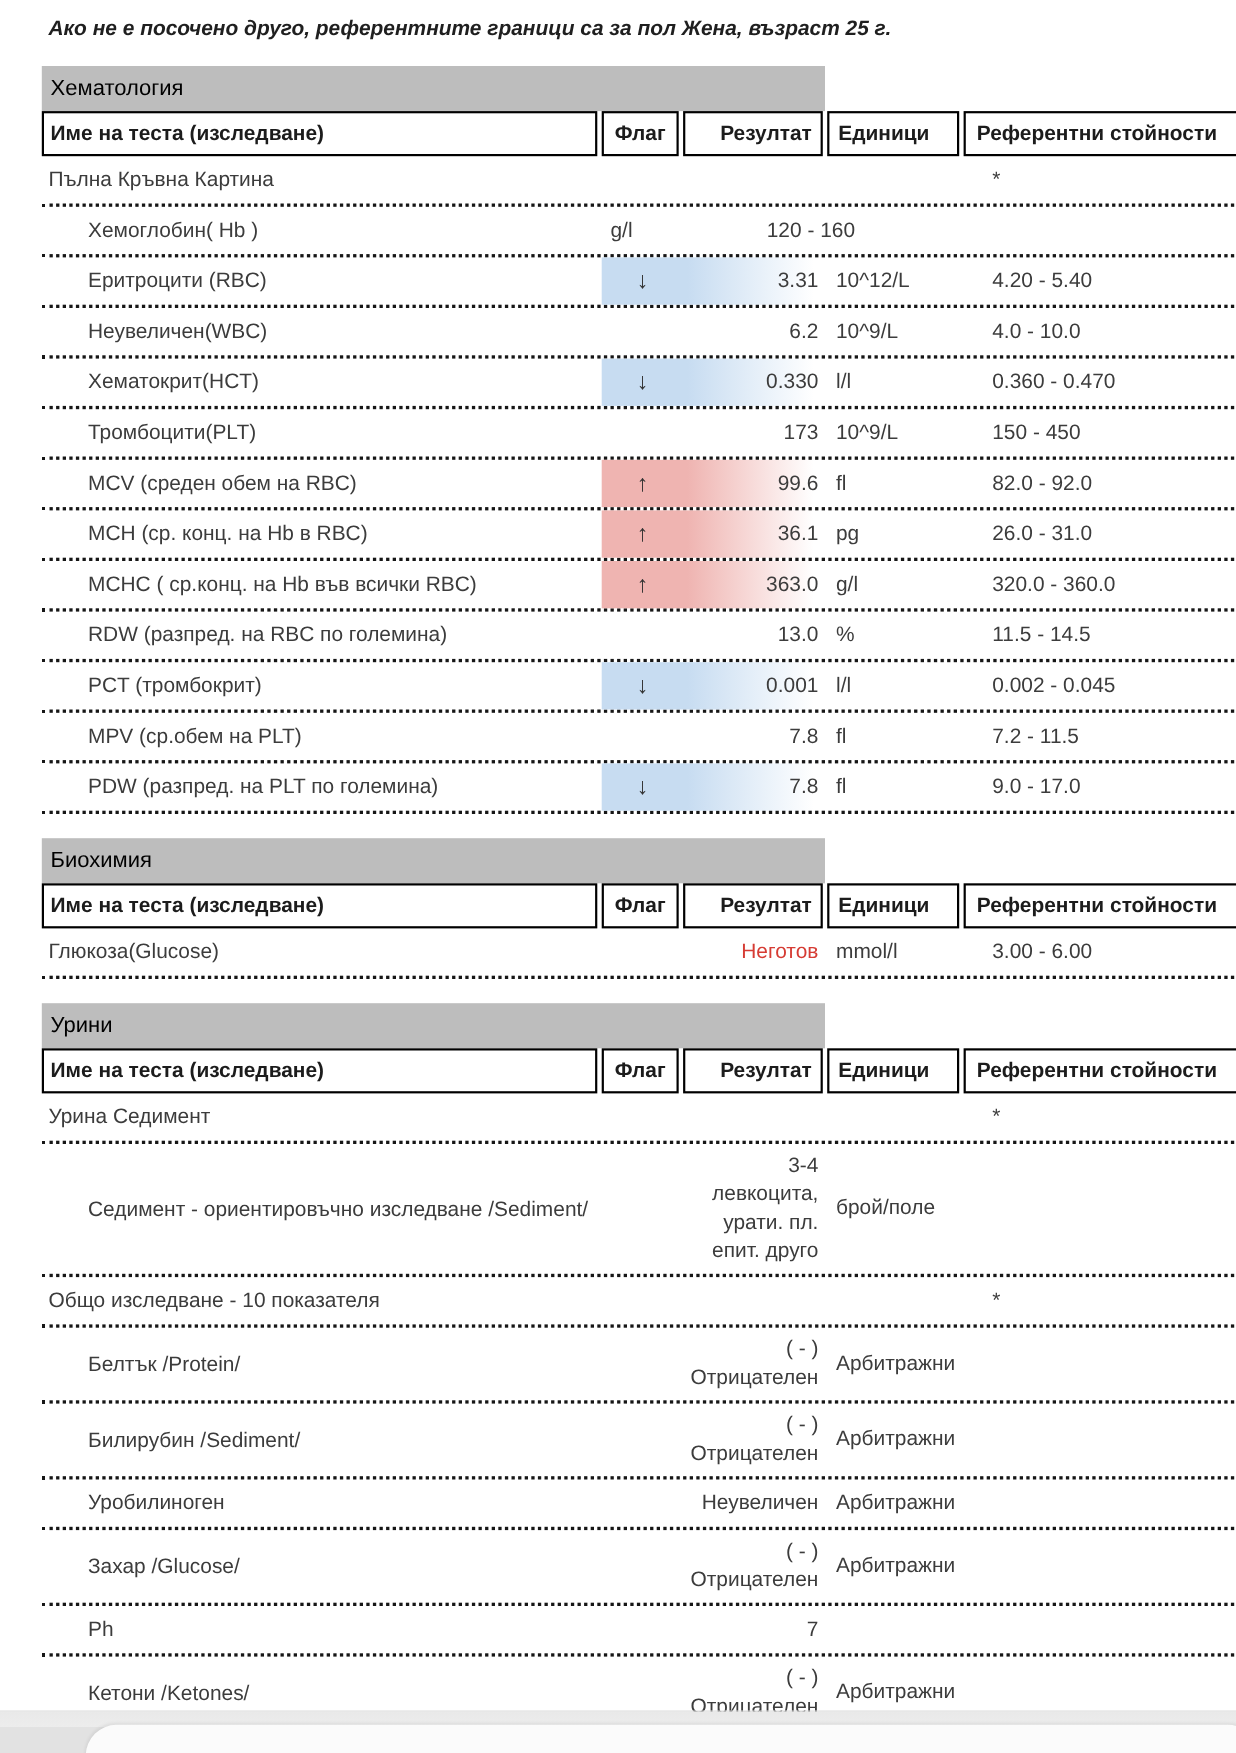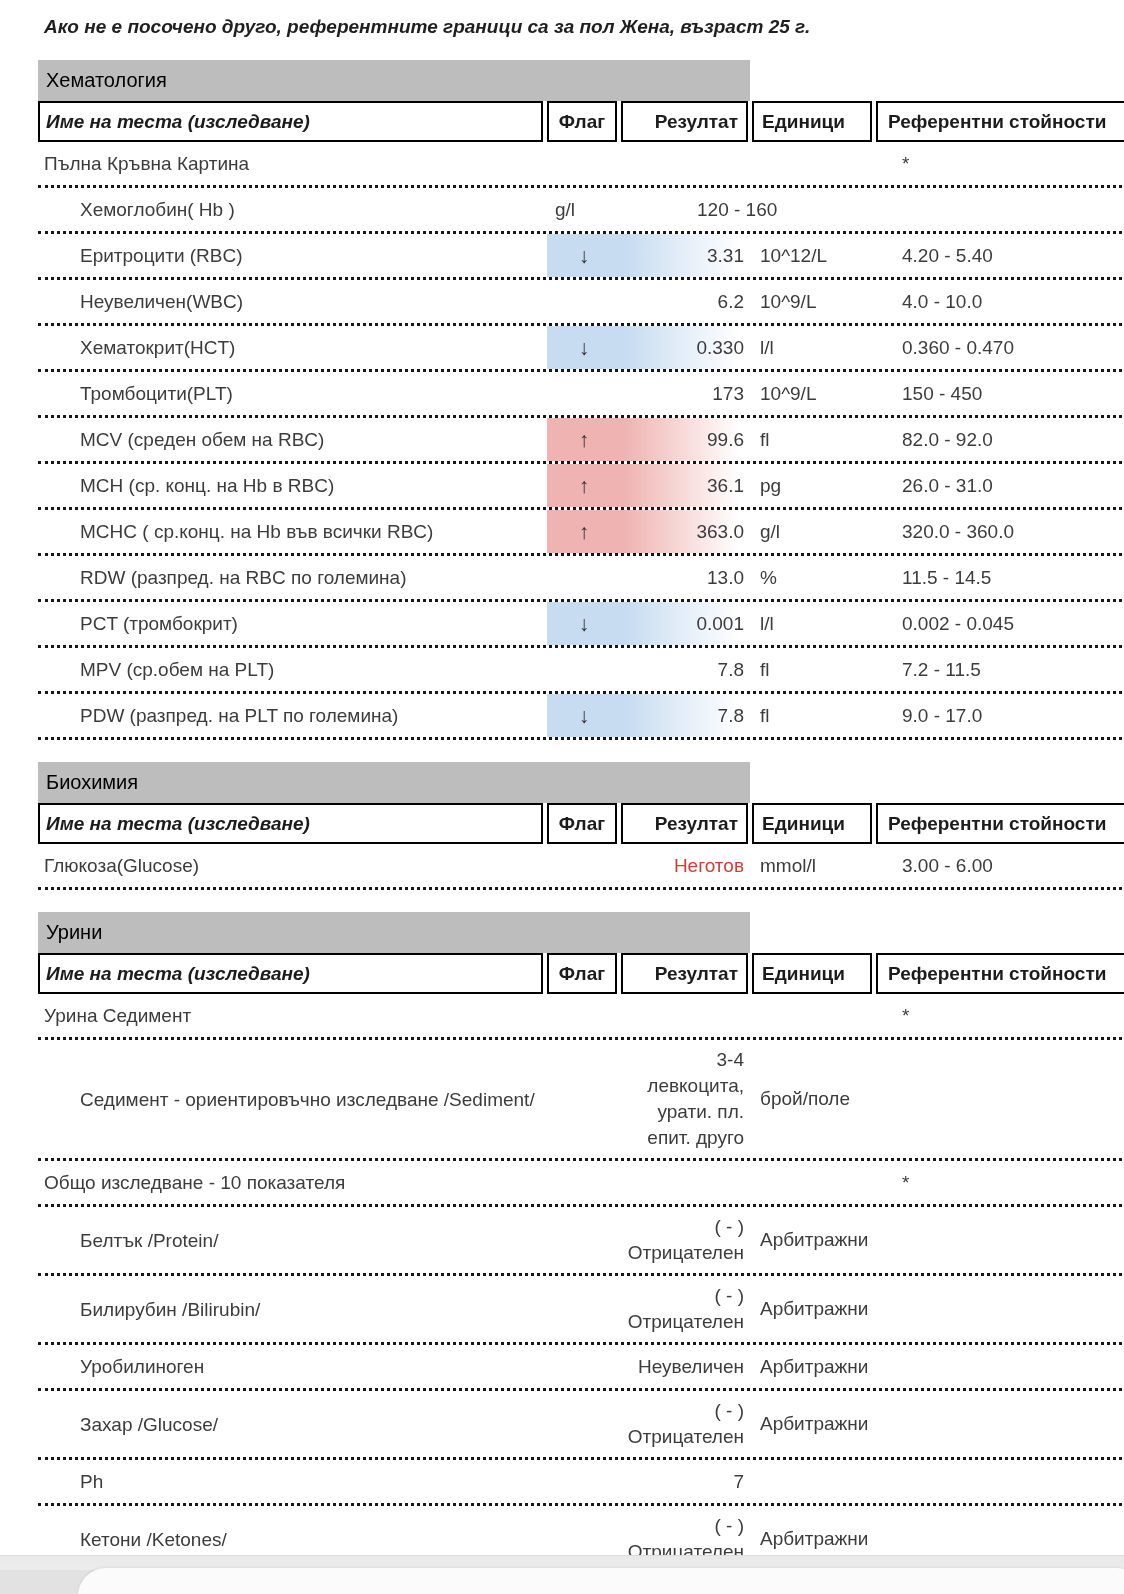--- a/index.html
+++ b/index.html
@@ -30,21 +30,21 @@
   .thead{display:flex;gap:4px;width:1174px;}
   .th{
     border:2px solid #000;
     height:41px;
     display:flex;align-items:center;
     box-sizing:border-box;
     font-weight:700;font-size:19px;color:#1c1c1c;
     background:#fff;
     overflow:hidden;white-space:nowrap;
   }
-  .col-name{width:505px;padding-left:6px;font-style:italic;}
+  .col-name{width:505px;padding-left:6px;}
   .col-flag{width:70px;justify-content:center;}
   .col-result{width:127px;justify-content:flex-end;padding-right:8px;}
   .col-units{width:120px;padding-left:8px;}
   .col-ref{width:320px;padding-left:10px;}
   .row{
     display:flex;align-items:stretch;
     width:1174px;
     min-height:43px;
     border-bottom:3px dotted #161616;
     font-size:19px;
@@ -325,21 +325,21 @@
                 <div class="cell c-flag"></div>
                 <div class="cell c-result">
                   <div class="rline">( - )</div>
                   <div class="rline">Отрицателен</div>
                 </div>
               </div>
               <div class="cell c-units">Арбитражни</div>
               <div class="cell c-ref"></div>
             </div>
             <div class="row multi">
-              <div class="cell c-name indent">Билирубин /Bilirubin/</div>
+              <div class="cell c-name indent">Билирубин /Sediment/</div>
               <div class="fr">
                 <div class="cell c-flag"></div>
                 <div class="cell c-result">
                   <div class="rline">( - )</div>
                   <div class="rline">Отрицателен</div>
                 </div>
               </div>
               <div class="cell c-units">Арбитражни</div>
               <div class="cell c-ref"></div>
             </div>

